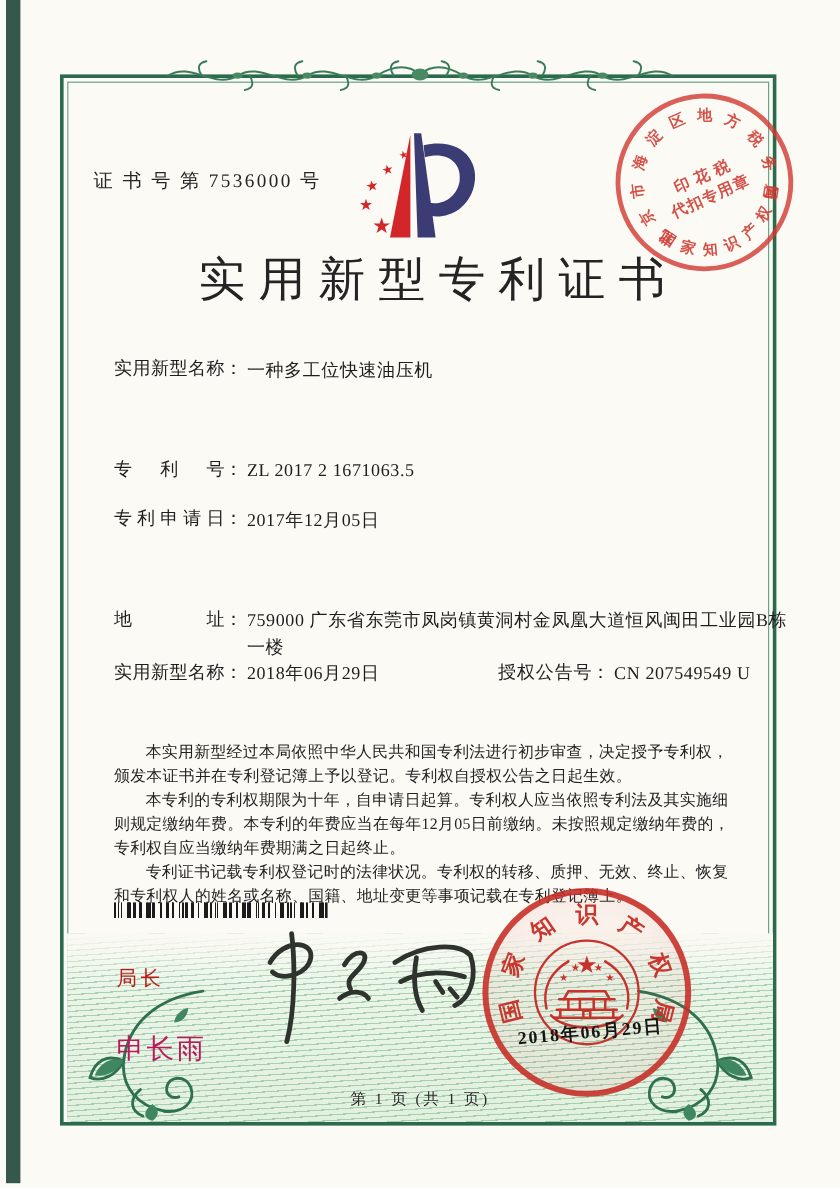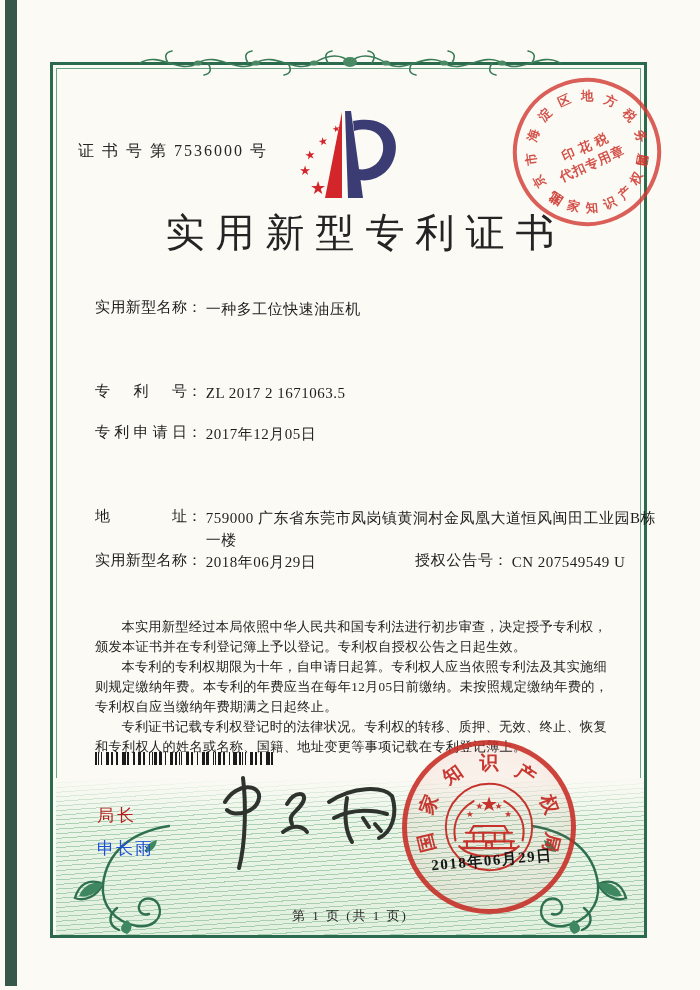--- a/index.html
+++ b/index.html
@@ -36,21 +36,21 @@
   
   .body-text{position:absolute;left:95px;top:585px;width:516px;
     font-size:13.2px;line-height:20px;letter-spacing:0.3px;color:#232323;margin-top:32px;}
   .body-text p{margin:0;text-indent:2em;}
   
   .barcode{position:absolute;left:95px;top:752px;width:178px;height:13px;
     background-image:
       repeating-linear-gradient(90deg,#1b1b1b 0 2px,transparent 2px 6px,#1b1b1b 6px 7px,transparent 7px 11px,#1b1b1b 11px 14px,transparent 14px 16px),
       repeating-linear-gradient(90deg,transparent 0 3px,#1b1b1b 3px 4px,transparent 4px 9px);}
   .signer-title{position:absolute;left:97px;top:804px;font-size:17px;color:#b91c1c;letter-spacing:3px;}
-  .signer-name{position:absolute;left:97px;top:837px;font-size:17px;color:#1d4ed8;letter-spacing:2px;}
+  .signer-name{position:absolute;left:97px;top:859px;font-size:23px;color:#be185d;letter-spacing:2px;}
   .signature{position:absolute;left:195px;top:772px;}
   
   .seal{position:absolute;left:402px;top:740px;width:174px;height:174px;border-radius:50%;
     border:5px solid rgba(198,44,38,0.88);box-sizing:border-box;
     background:radial-gradient(circle,rgba(215,70,60,0.05) 55%,rgba(215,70,60,0.12));}
   .seal .arc-char{font-weight:700;font-size:19px;color:rgba(197,45,38,0.95);}
   .emblem{position:absolute;left:50%;top:50%;transform:translate(-50%,-50%);}
   .seal-date{position:absolute;left:398px;top:851px;width:188px;text-align:center;
     transform:rotate(-5deg);font-size:15px;font-weight:600;letter-spacing:1.5px;color:#161616;}
   

